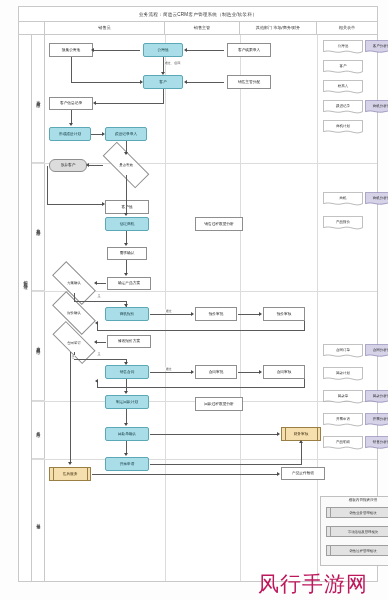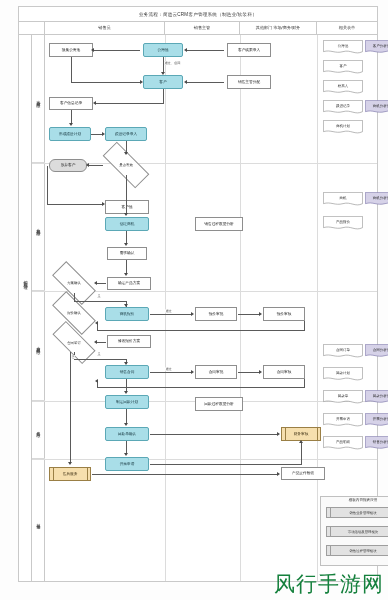--- a/index.html
+++ b/index.html
@@ -125,22 +125,22 @@
     background:#e2e2e2;border:1px solid #9e9e9e;box-sizing:border-box;
     display:flex;align-items:center;justify-content:center;
     font-size:3.4px;color:#333;white-space:nowrap;
   }
   .mod::before,.mod::after{
     content:"";position:absolute;top:0;bottom:0;width:0;border-left:1px solid #9e9e9e;
   }
   .mod::before{left:2.5px;} .mod::after{right:2.5px;}
 
   .watermark{
-    position:absolute;right:4px;bottom:2px;
-    font-size:21px;color:#15803d;letter-spacing:1px;
+    position:absolute;right:20px;bottom:2px;
+    font-size:21px;color:#be185d;letter-spacing:1px;
     font-family:"DejaVu Sans",sans-serif;white-space:nowrap;
   }
 </style>
 </head>
 <body>
 
 <div id="root">
 
   <div class="frame">
 

